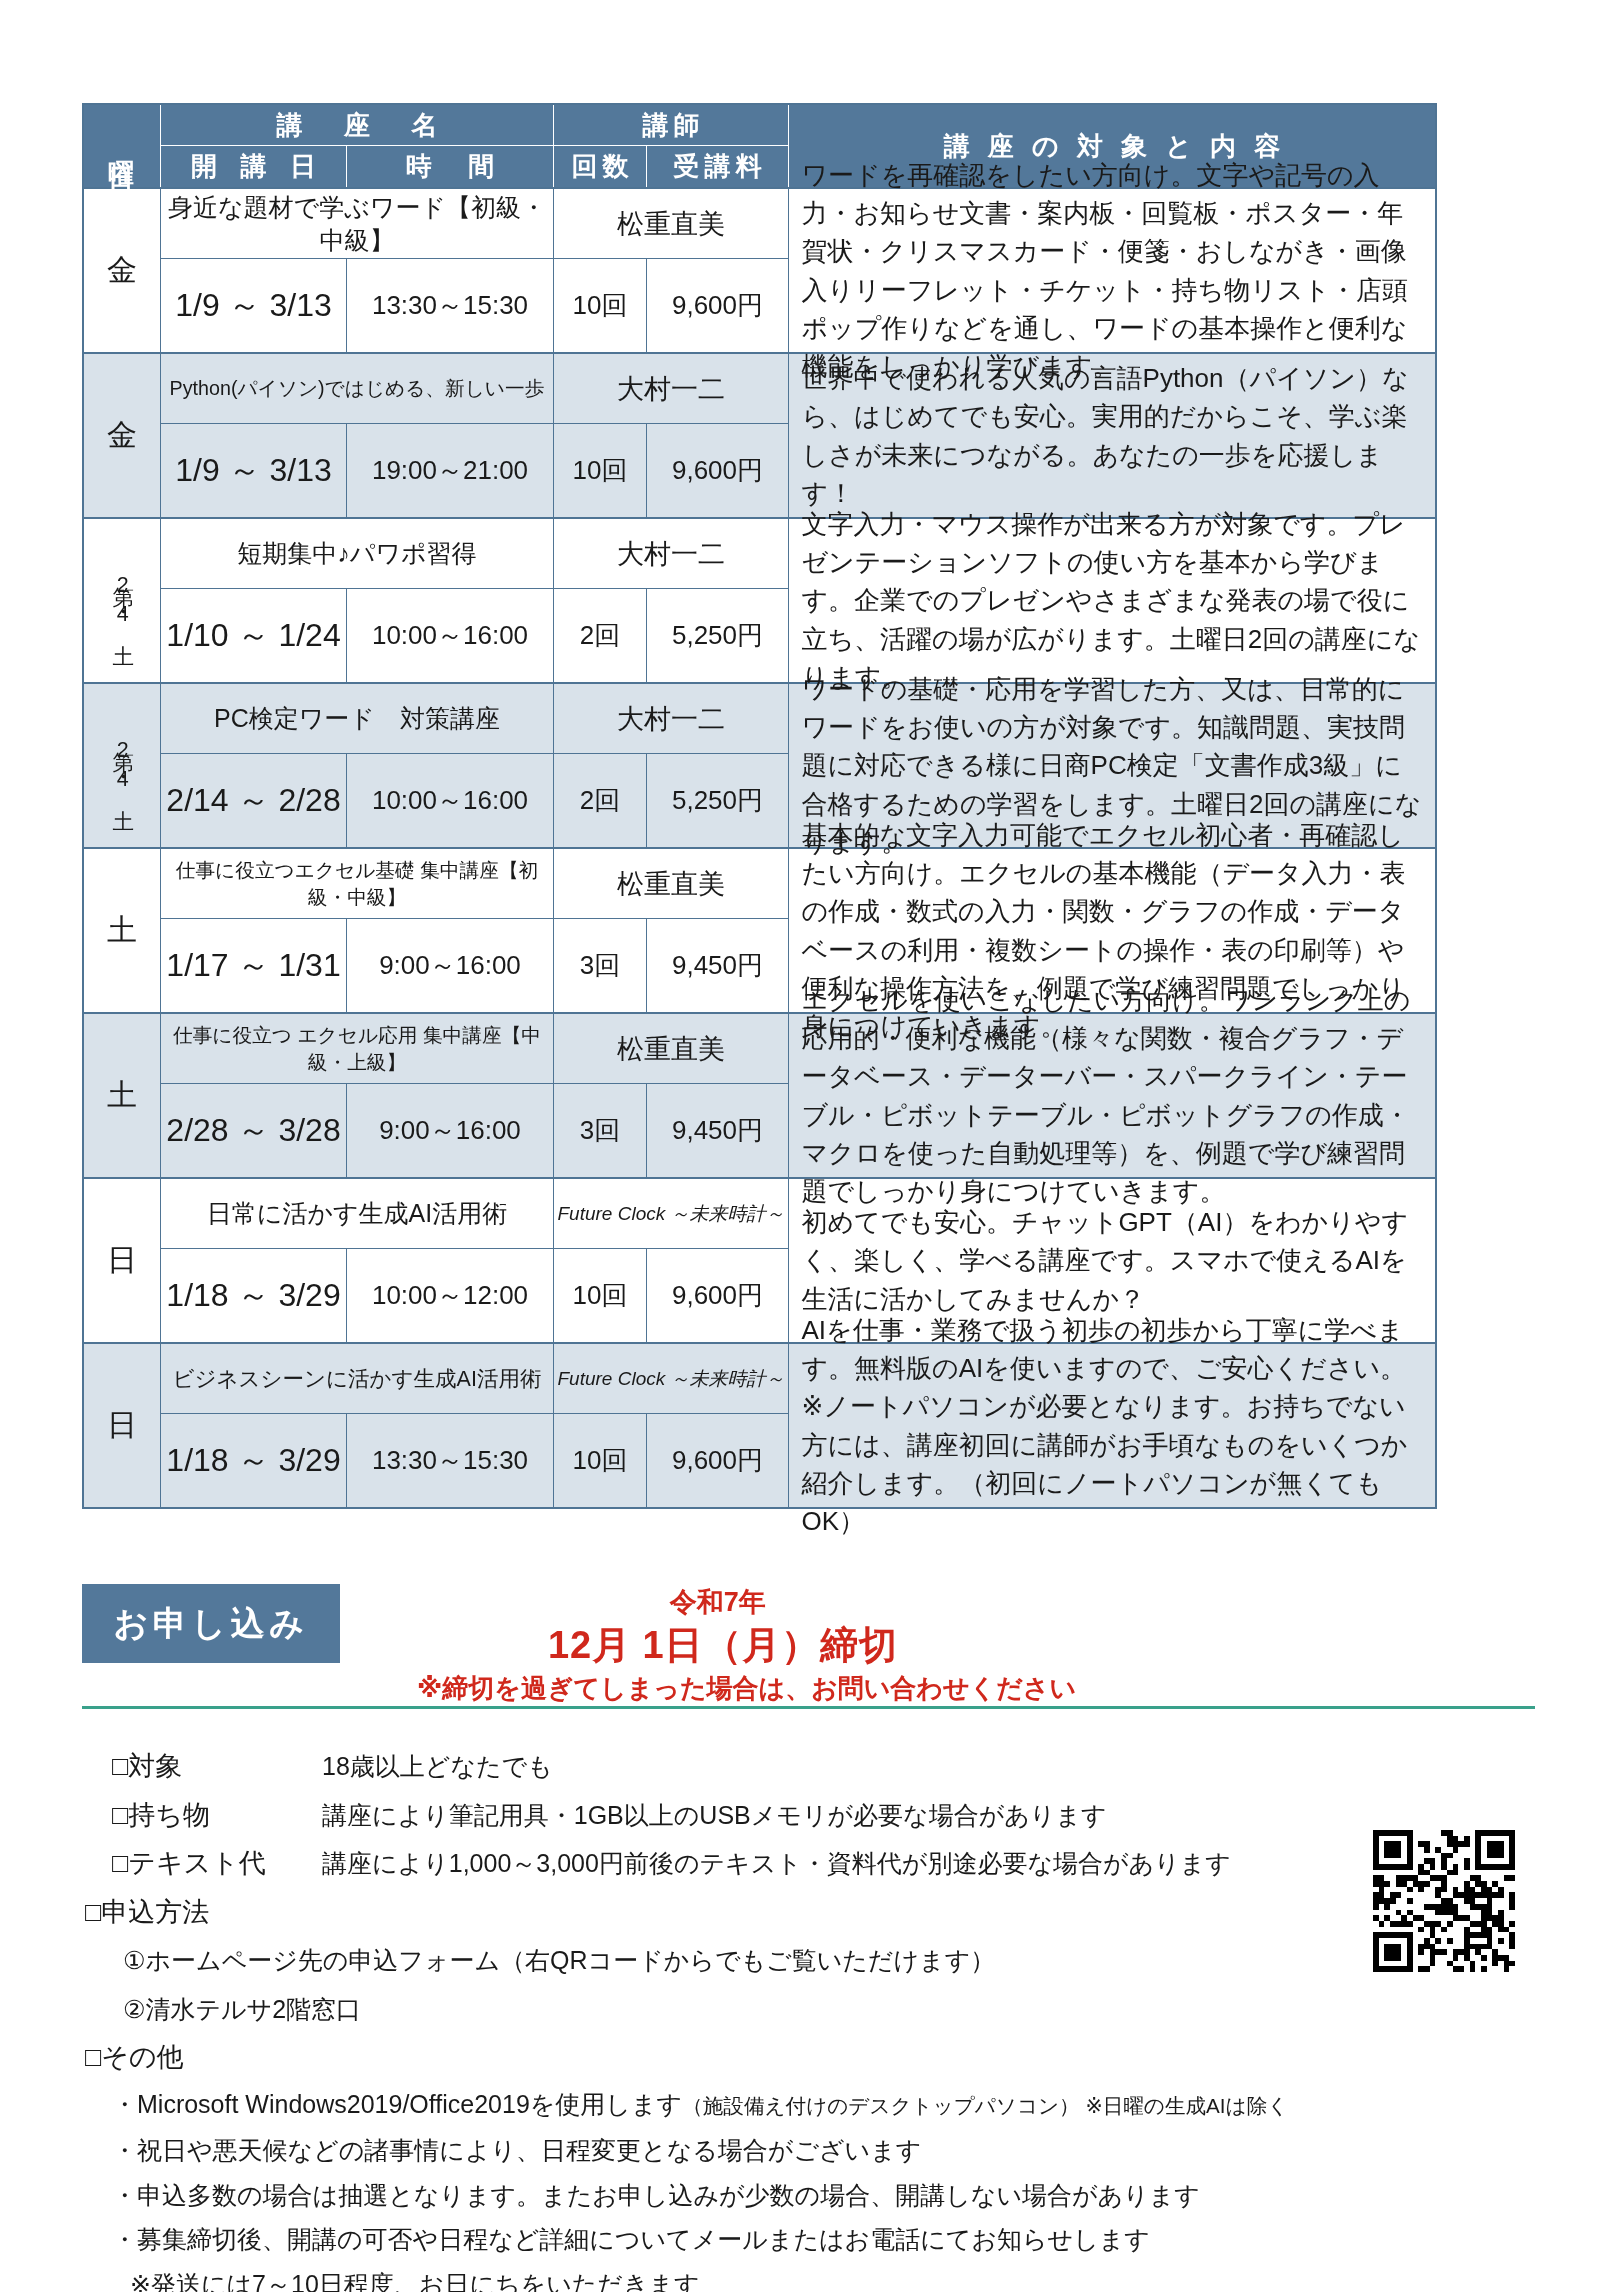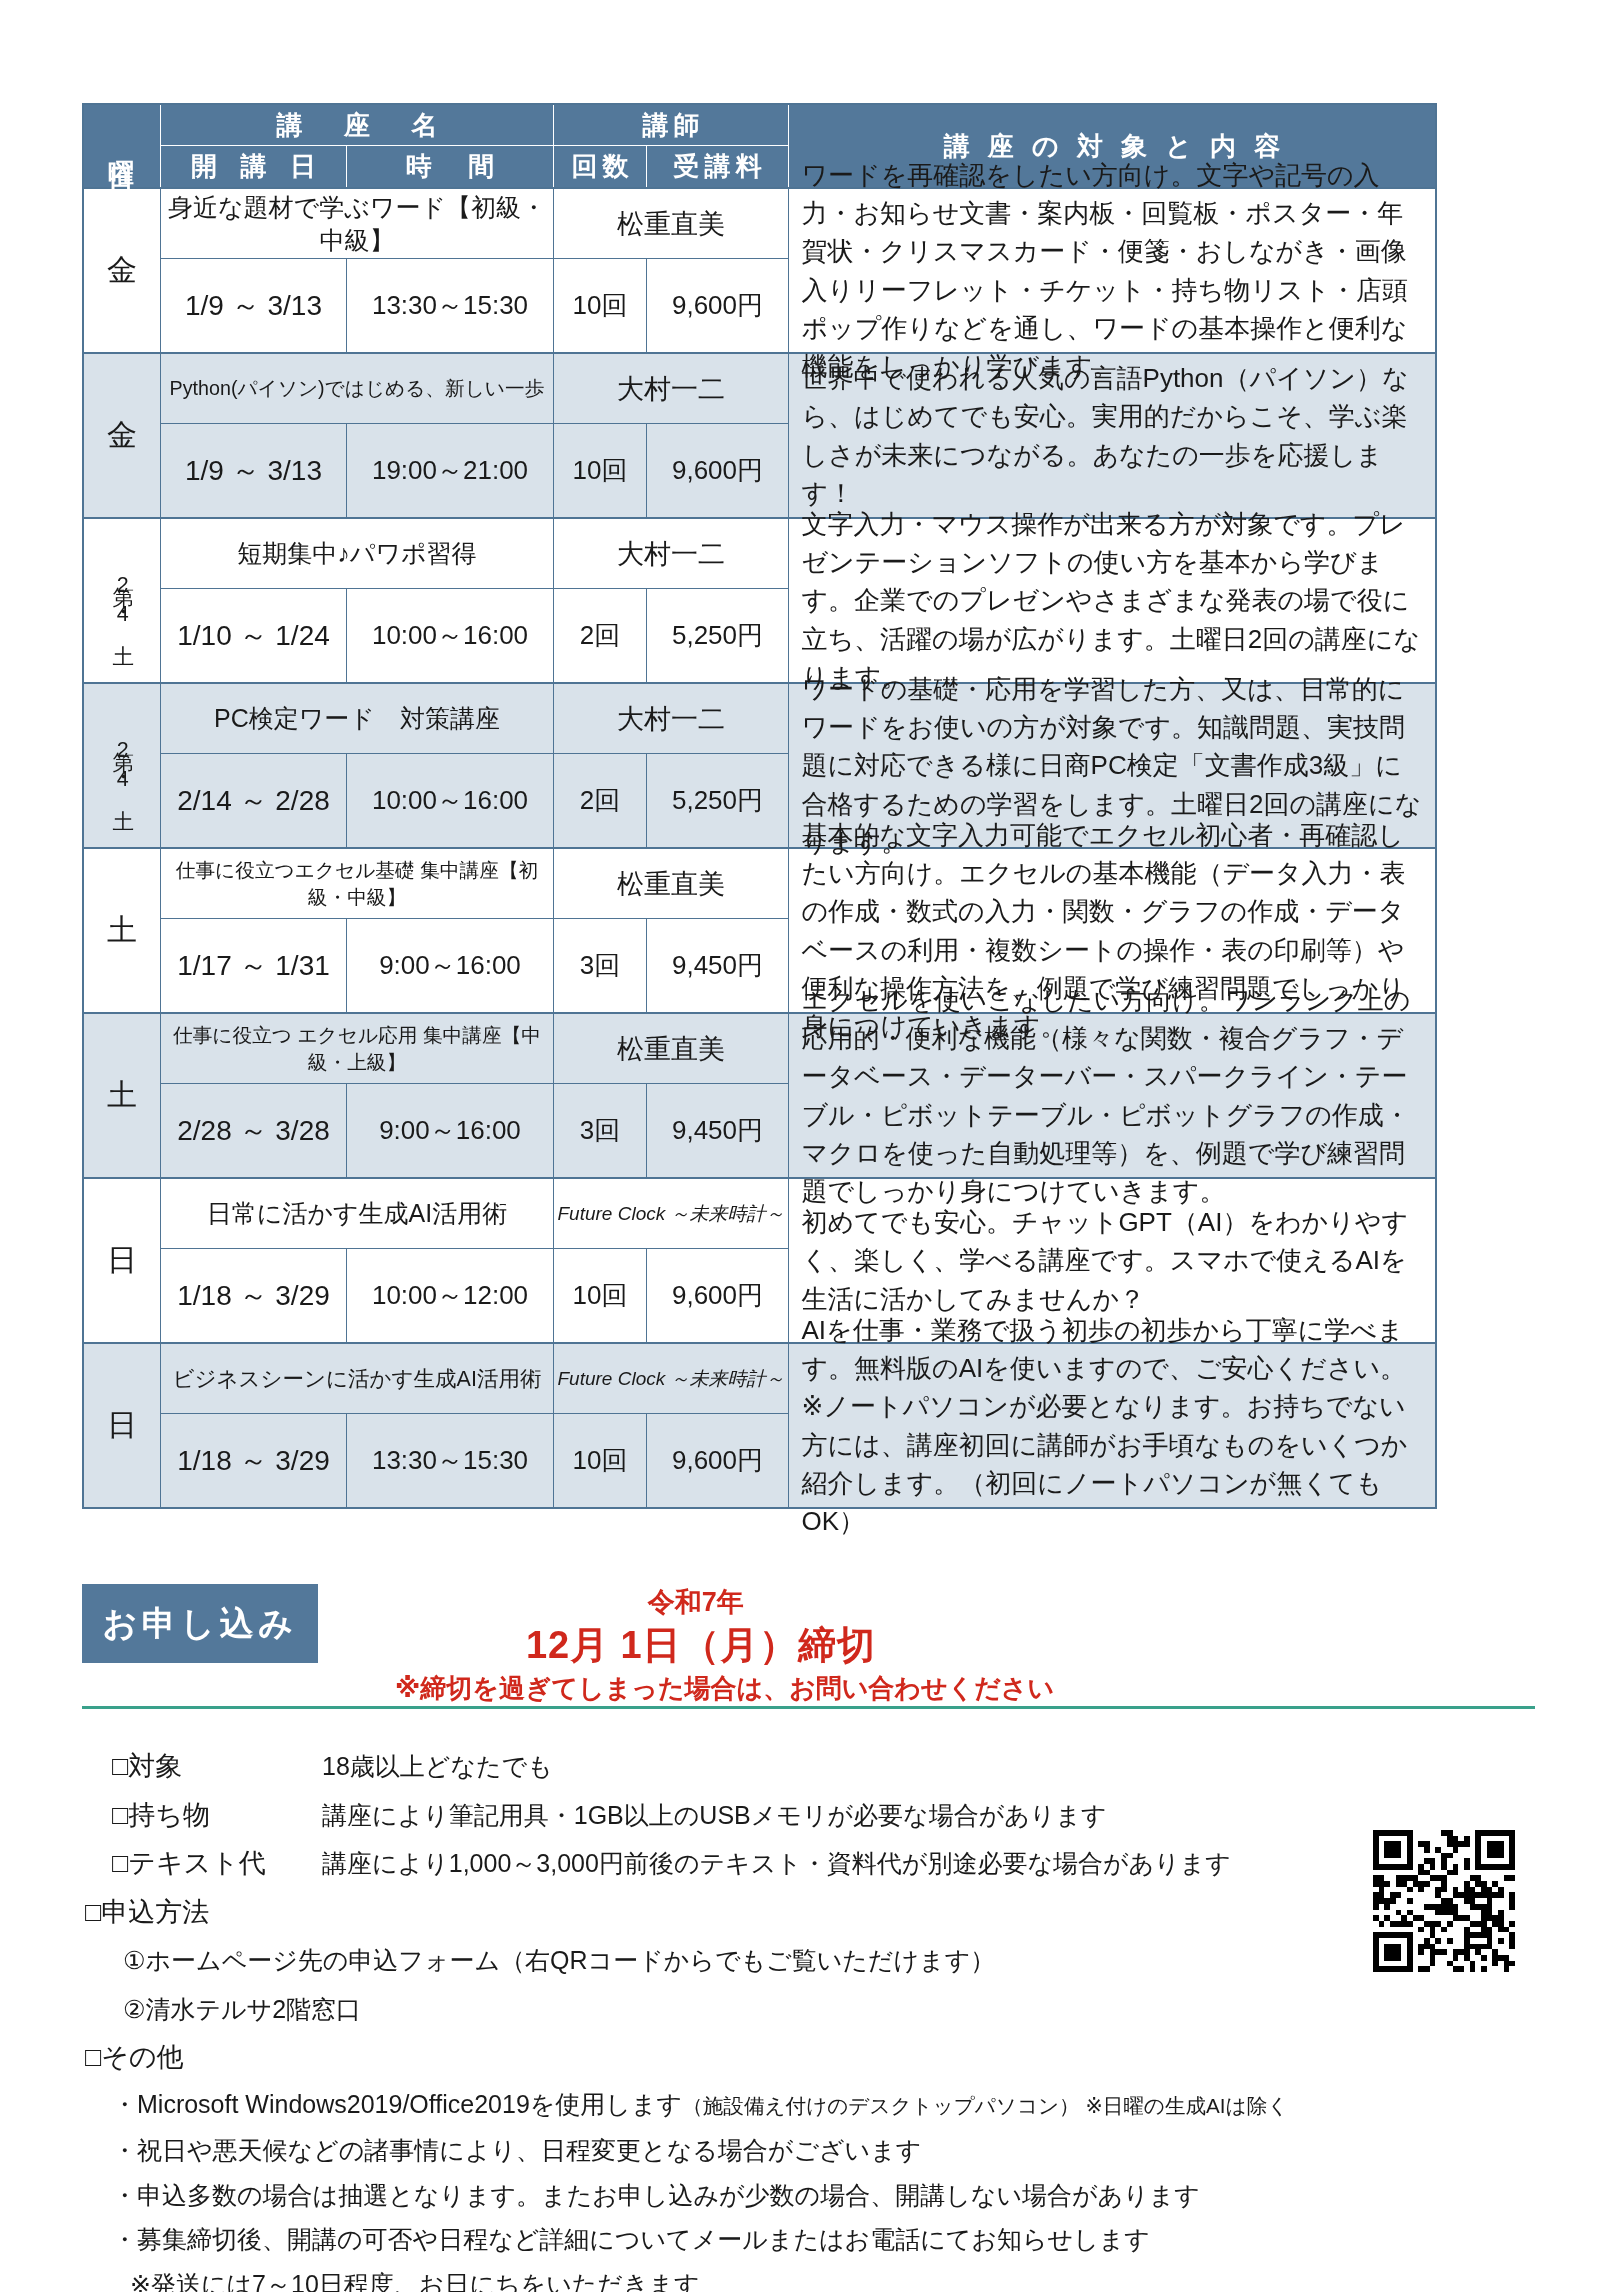--- a/index.html
+++ b/index.html
@@ -34,33 +34,33 @@
   .sp02>span{letter-spacing:0.2em;margin-right:-0.2em;}
 
   .row{display:grid;grid-template-columns:77px 186px 207px 93px 142px 1fr;grid-template-rows:70px 93px;
        border-top:2.7px solid var(--slate-line);background:#fff;}
   .row.alt{background:var(--alt);}
   .c{display:flex;align-items:center;justify-content:center;text-align:center;}
   .c-day{grid-area:1/1/3/2;border-right:1.8px solid var(--slate-line);font-size:30px;}
   .row.day-vert .c-day{writing-mode:vertical-rl;text-orientation:upright;font-size:21.5px;letter-spacing:2.7px;line-height:1.1;}
   .c-name{grid-area:1/2/2/4;border-right:1.8px solid var(--slate-line);border-bottom:1.8px solid var(--slate-line);font-size:25px;}
   .c-instr{grid-area:1/4/2/6;border-right:1.8px solid var(--slate-line);border-bottom:1.8px solid var(--slate-line);font-size:27px;}
-  .c-date{grid-area:2/2/3/3;border-right:1.8px solid var(--slate-line);font-size:28px;}
+  .c-date{grid-area:2/2/3/3;border-right:1.8px solid var(--slate-line);font-size:32px;}
   .c-time{grid-area:2/3/3/4;border-right:1.8px solid var(--slate-line);font-size:26px;}
   .c-count{grid-area:2/4/3/5;border-right:1.8px solid var(--slate-line);font-size:26px;}
   .c-fee{grid-area:2/5/3/6;border-right:1.8px solid var(--slate-line);font-size:26px;}
   .c-desc{grid-area:1/6/3/7;display:flex;flex-direction:column;justify-content:center;align-items:flex-start;
           text-align:left;padding:7.2px 12.5px;font-size:26px;line-height:1.47;}
   .row.n-sm .c-name{font-size:19.7px;}
   .row.n-md .c-name{font-size:21.5px;}
   .row.i-sm .c-instr{font-size:19px;font-style:italic;}
 
   
   .apply{margin:75px 0 0 82px;width:1453px;border-bottom:3.6px solid var(--teal);display:flex;align-items:stretch;}
-  .apply-label{width:236px;height:79px;background:var(--slate);color:#fff;font-size:34px;font-weight:bold;
+  .apply-label{width:258px;height:79px;background:var(--slate);color:#fff;font-size:34px;font-weight:bold;
                display:flex;align-items:center;justify-content:center;letter-spacing:4.5px;flex:none;}
   .apply-deadline{display:flex;align-items:center;color:var(--red);font-weight:bold;padding-left:30px;white-space:nowrap;flex-direction:column;}
   .d-era{font-size:27px;margin-right:10.7px;}
   .d-main{font-size:38px;letter-spacing:0.9px;}
   .d-note{font-size:26px;margin-left:47px;}
 
   
   .details{margin:39px 0 0 85px;}
   .d-row{display:flex;margin-bottom:12.5px;line-height:36px;padding-left:27px;}
   .d-label{width:210px;font-size:27px;flex:none;}

